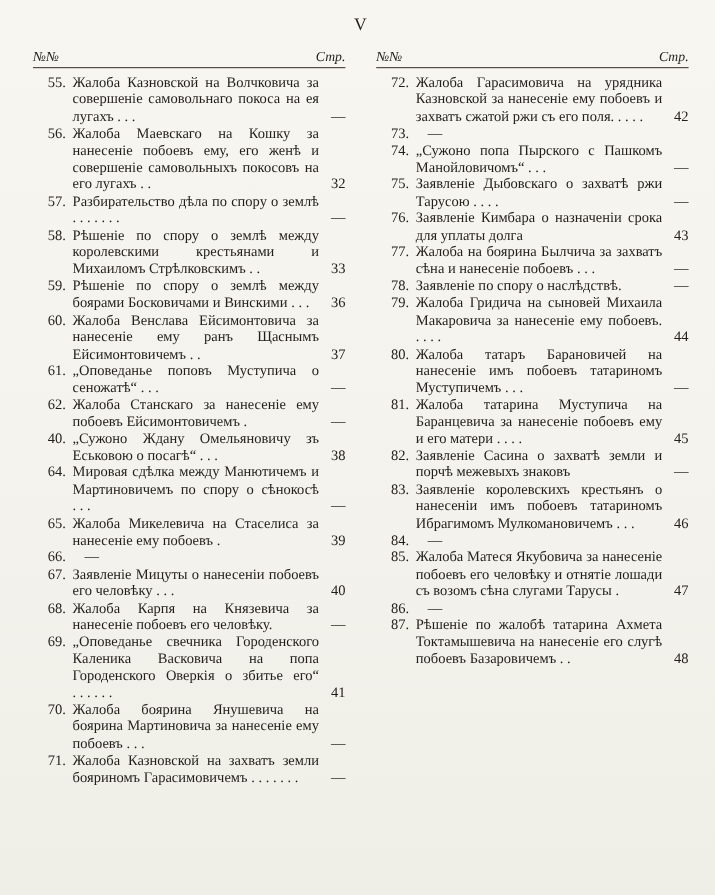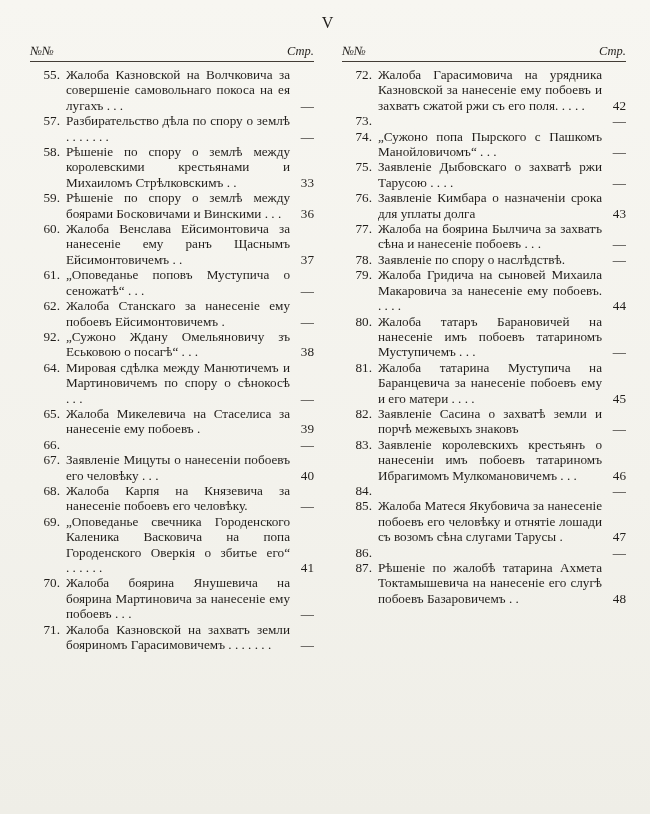--- a/index.html
+++ b/index.html
@@ -44,21 +44,20 @@
     font-style: italic;
     padding-bottom: 2px;
     border-bottom: 1px solid #433d36;
     margin-bottom: 5px;
   }
   .entries { }
   .entry {
     display: flex;
     font-size: 13.2px;
     line-height: 15.4px;
-    justify-content: space-between;
   }
   .entry .num {
     flex: 0 0 30px;
     text-align: right;
     padding-right: 6px;
     align-self: flex-start;
     white-space: nowrap;
   }
   .entry .body {
     flex: 1 1 auto;
@@ -88,20 +87,25 @@
         <span>№№</span>
         <span>Стр.</span>
       </div>
       <div class="entries" id="left-entries">
           <div class="entry">
             <span class="num">55.</span>
             <span class="body"><span>Жалоба Казновской на Волчковича за совершеніе самовольнаго покоса на ея лугахъ</span><span class="leader"> . . .</span></span>
             <span class="pg">—</span>
           </div>
           <div class="entry">
+            <span class="num">56.</span>
+            <span class="body"><span>Жалоба Маевскаго на Кошку за нанесеніе побоевъ ему, его женѣ и совершеніе самовольныхъ покосовъ на его лугахъ</span><span class="leader"> . .</span></span>
+            <span class="pg">32</span>
+          </div>
+          <div class="entry">
             <span class="num">57.</span>
             <span class="body"><span>Разбирательство дѣла по спору о землѣ</span><span class="leader"> . . . . . . .</span></span>
             <span class="pg">—</span>
           </div>
           <div class="entry">
             <span class="num">58.</span>
             <span class="body"><span>Рѣшеніе по спору о землѣ между королевскими крестьянами и Михаиломъ Стрѣлковскимъ</span><span class="leader"> . .</span></span>
             <span class="pg">33</span>
           </div>
           <div class="entry">
@@ -118,21 +122,21 @@
             <span class="num">61.</span>
             <span class="body"><span>„Оповеданье поповъ Муступича о сеножатѣ“</span><span class="leader"> . . .</span></span>
             <span class="pg">—</span>
           </div>
           <div class="entry">
             <span class="num">62.</span>
             <span class="body"><span>Жалоба Станскаго за нанесеніе ему побоевъ Ейсимонтовичемъ</span><span class="leader"> .</span></span>
             <span class="pg">—</span>
           </div>
           <div class="entry">
-            <span class="num">92.</span>
+            <span class="num">40.</span>
             <span class="body"><span>„Сужоно Ждану Омельяновичу зъ Еськовою о посагѣ“</span><span class="leader"> . . .</span></span>
             <span class="pg">38</span>
           </div>
           <div class="entry">
             <span class="num">64.</span>
             <span class="body"><span>Мировая сдѣлка между Манютичемъ и Мартиновичемъ по спору о сѣнокосѣ</span><span class="leader"> . . .</span></span>
             <span class="pg">—</span>
           </div>
           <div class="entry">
             <span class="num">65.</span>

